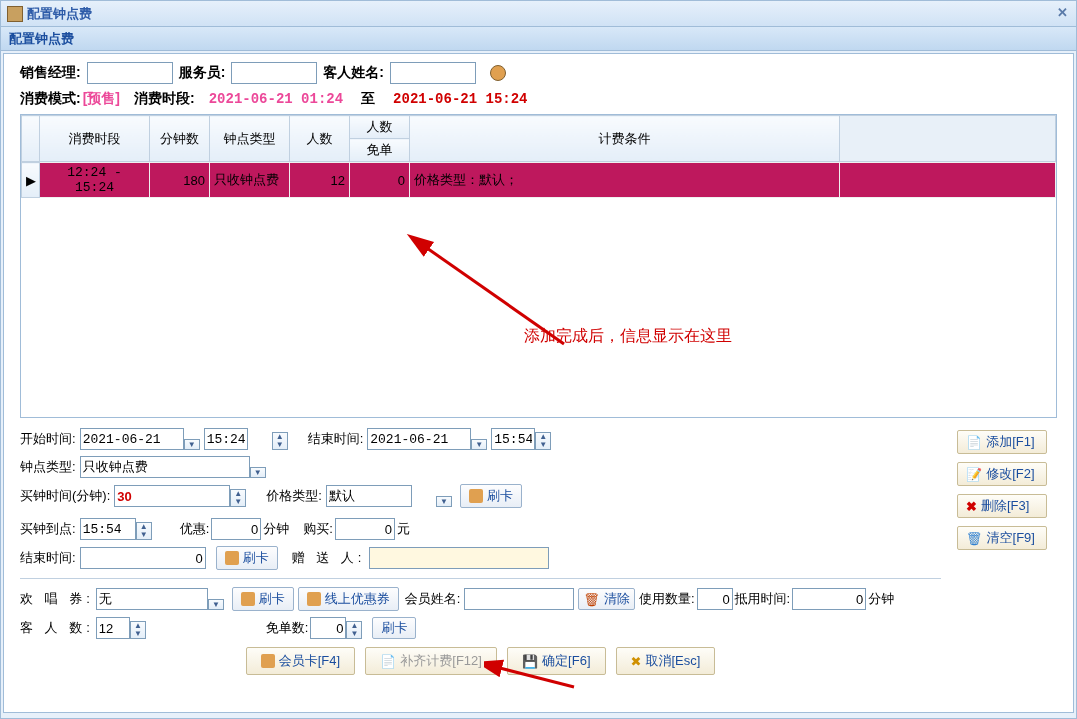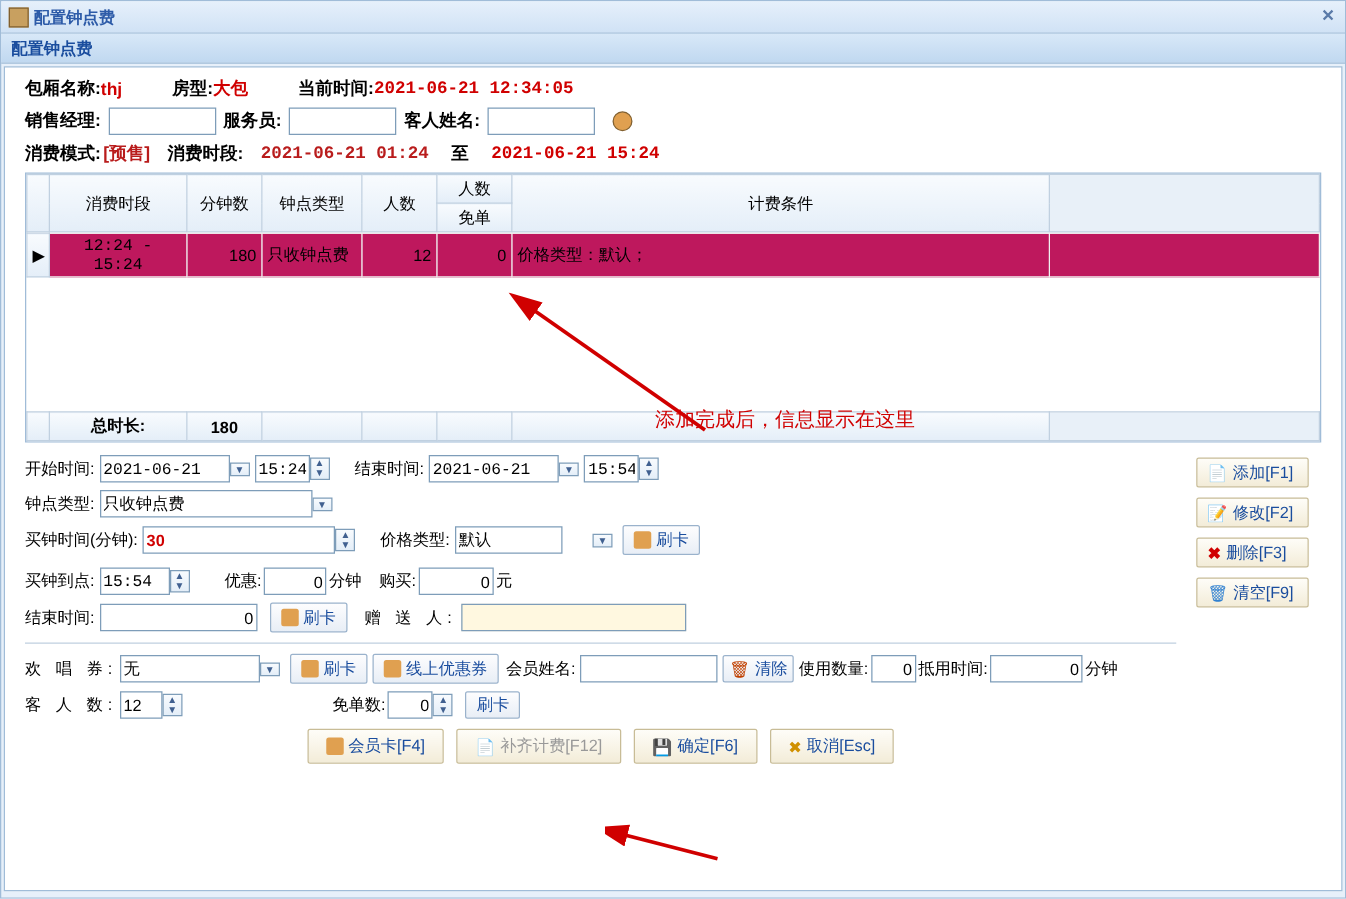--- a/index.html
+++ b/index.html
@@ -11,29 +11,29 @@
 .titlebar .icon-box { width: 16px; height: 16px; background: #c8a060; border: 1px solid #806030; margin-right: 4px; }
 .close-x { position: absolute; right: 8px; top: 4px; font-family: Arial; color: #5a7aa8; cursor: pointer; }
 
 .panel-header { height: 24px; background: linear-gradient(#d8e8f8, #c0d8f0); border-bottom: 1px solid #a0bcd8; display: flex; align-items: center; padding: 0 8px; font-weight: bold; color: #1a4d9e; font-size: 13px; }
 
 .content { background: #fff; margin: 2px; border: 1px solid #a0bcd8; padding: 8px 16px 8px 16px; height: 660px; position: relative; }
 
 .row { display: flex; align-items: center; margin-bottom: 6px; flex-wrap: wrap; }
 .lbl { font-weight: bold; font-size: 14px; white-space: nowrap; }
 .red { color: #d00000; }
-.blue { color: #b91c1c; }
+.blue { color: #ec4899; }
 .bold { font-weight: bold; }
 
 input[type=text], select { border: 1px solid #7e9db9; height: 22px; padding: 0 2px; font-size: 13px; background: #fff; }
 input.num { text-align: right; }
 
 .mini-icon { width: 16px; height: 16px; display: inline-block; vertical-align: middle; background: #e0a050; border-radius: 50%; border: 1px solid #806030; margin-left: 8px; }
 
-.grid { border: 1px solid #a0bcd8; margin-top: 6px; height: 216px; display: flex; flex-direction: column; background: #fff; }
+.grid { border: 1px solid #a0bcd8; margin-top: 6px; height: 304px; display: flex; flex-direction: column; background: #fff; }
 .grid table { border-collapse: collapse; width: 100%; table-layout: fixed; }
 .grid th { background: linear-gradient(#f8fbfe, #e4eef8); border: 1px solid #c0d0e0; font-weight: normal; font-size: 13px; padding: 2px 4px; text-align: center; }
 .grid td { border: 1px solid #f0f0f0; font-size: 13px; padding: 2px 4px; background: #be185d; height: 20px; }
 .grid .body-wrap { flex: 1; overflow: hidden; }
 .grid .footer-row td { background: linear-gradient(#f8fbfe, #e4eef8); border: 1px solid #c0d0e0; font-weight: bold; text-align: center; }
 .row-marker { width: 18px; text-align: center; background: linear-gradient(#f8fbfe, #e4eef8) !important; border: 1px solid #c0d0e0 !important; }
 
 .col-first { width: 18px; }
 .col-time { width: 110px; }
 .col-min { width: 60px; }
@@ -49,21 +49,21 @@
 
 .btn svg, .btn .ic { width: 14px; height: 14px; flex-shrink: 0; }
 .ic-add { color: #c08000; }
 .ic-edit { color: #c08000; }
 .ic-del { color: #d00000; font-weight: bold; font-family: Arial; }
 .ic-clear { color: #3080d0; }
 .ic-save { color: #2060c0; }
 .ic-cancel { color: #d09000; }
 .ic-card { background: #e0a050; border-radius: 2px; }
 
-.date-group, .spin-group { display: inline-flex; align-items: center; }
+.date-group, .spin-group { display: inline-flex; align-items: flex-end; }
 .date-group .dd, .spin-group .sp { border: 1px solid #7e9db9; width: 16px; display: flex; flex-direction: column; background: linear-gradient(#f8fbfe,#e4eef8); cursor: pointer; }
 .sp div { flex: 1; font-size: 8px; line-height: 1; text-align: center; color: #406090; font-family: Arial; }
 .dd { font-size: 8px; text-align: center; color: #406090; display: flex; align-items: center; justify-content: center; font-family: Arial; }
 
 .sep-line { height: 1px; background: #c0d0e0; margin: 8px 0; width: 100%; }
 
 .form-area { display: flex; gap: 16px; align-items: flex-start; margin-top: 10px; }
 .form-left { flex: 1; }
 .form-right { width: 100px; padding-top: 2px; }
 
@@ -79,28 +79,20 @@
 <div class="window">
   <div class="titlebar">
     <span class="icon-box"></span>
     <span>配置钟点费</span>
     <span class="close-x">✕</span>
   </div>
   <div class="panel-header">配置钟点费</div>
 
   <div class="content">
 
-    <div class="row">
-      <span class="lbl">包厢名称:</span>
-      <span class="lbl red" style="margin-right:40px;">thj</span>
-      <span class="lbl">房型:</span>
-      <span class="lbl red" style="margin-right:40px;">大包</span>
-      <span class="lbl">当前时间:</span>
-      <span class="lbl red" style="font-family:'Courier New',monospace;">2021-06-21 12:34:05</span>
-    </div>
 
     <div class="row">
       <span class="lbl">销售经理:</span>
       <input type="text" style="width: 86px; margin: 0px 6px;" value="">
       <span class="lbl">服务员:</span>
       <input type="text" style="width: 86px; margin: 0px 6px;" value="">
       <span class="lbl">客人姓名:</span>
       <input type="text" style="width: 86px; margin: 0px 6px;" value="">
       <span class="mini-icon"></span>
     </div>
@@ -161,56 +153,32 @@
             <td style="text-align:right;">180</td>
             <td>只收钟点费</td>
             <td style="text-align:right;">12</td>
             <td style="text-align:right;">0</td>
             <td>价格类型：默认；</td>
             <td></td>
           </tr>
         </tbody>
           </table>
       </div>
-      <table>
-        <colgroup>
-          <col class="col-first">
-            <col class="col-time">
-            <col class="col-min">
-            <col class="col-type">
-            <col class="col-pcount">
-            <col class="col-pfree">
-            <col class="col-cond">
-            <col>
-        </colgroup>
-        <tbody>
-            <tr class="footer-row">
-          <td class="row-marker"></td>
-          <td>总时长:</td>
-          <td>180</td>
-          <td></td>
-              <td></td>
-              <td></td>
-              <td></td>
-              <td style="background:#e8f0f8;"></td>
-        </tr>
-      </tbody>
-        </table>
     </div>
 
     <div class="form-area">
       <div class="form-left">
 
         <div class="row">
           <span>开始时间:</span>
           <span class="date-group" style="margin:0 4px;">
             <input type="text" style="width: 104px; font-family: &quot;Courier New&quot;, monospace;" value="2021-06-21">
               <span class="dd">▼</span>
           </span>
-          <span class="spin-group" style="margin-right:20px;">
+          <span class="spin-group" style="margin-right:20px;gap:24px;">
             <input type="text" style="width: 44px; font-family: &quot;Courier New&quot;, monospace;" value="15:24">
               <span class="sp">
                 <div>▲</div>
                 <div>▼</div>
               </span>
           </span>
           <span>结束时间:</span>
           <span class="date-group" style="margin:0 4px;">
             <input type="text" style="width: 104px; font-family: &quot;Courier New&quot;, monospace;" value="2021-06-21">
               <span class="dd">▼</span>
@@ -228,21 +196,21 @@
           <span>钟点类型:</span>
           <span class="date-group" style="margin-left:4px;">
             <input type="text" style="width: 170px;" value="只收钟点费">
               <span class="dd">▼</span>
           </span>
         </div>
 
         <div class="row">
           <span>买钟时间(分钟):</span>
           <span class="spin-group" style="margin:0 20px 0 4px;">
-            <input type="text" class="red bold" style="width: 154px;" value="30">
+            <input type="text" class="red bold" style="width: 116px;" value="30">
               <span class="sp">
                 <div>▲</div>
                 <div>▼</div>
               </span>
           </span>
           <span>价格类型:</span>
           <span class="date-group" style="margin:0 8px 0 4px;gap:24px;">
             <input type="text" style="width: 86px;" value="默认">
               <span class="dd">▼</span>
           </span>

